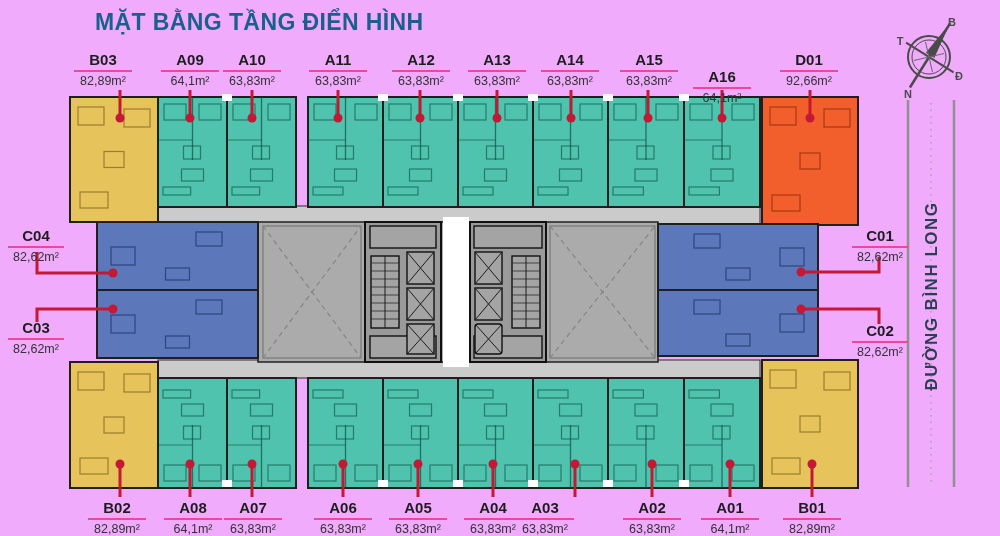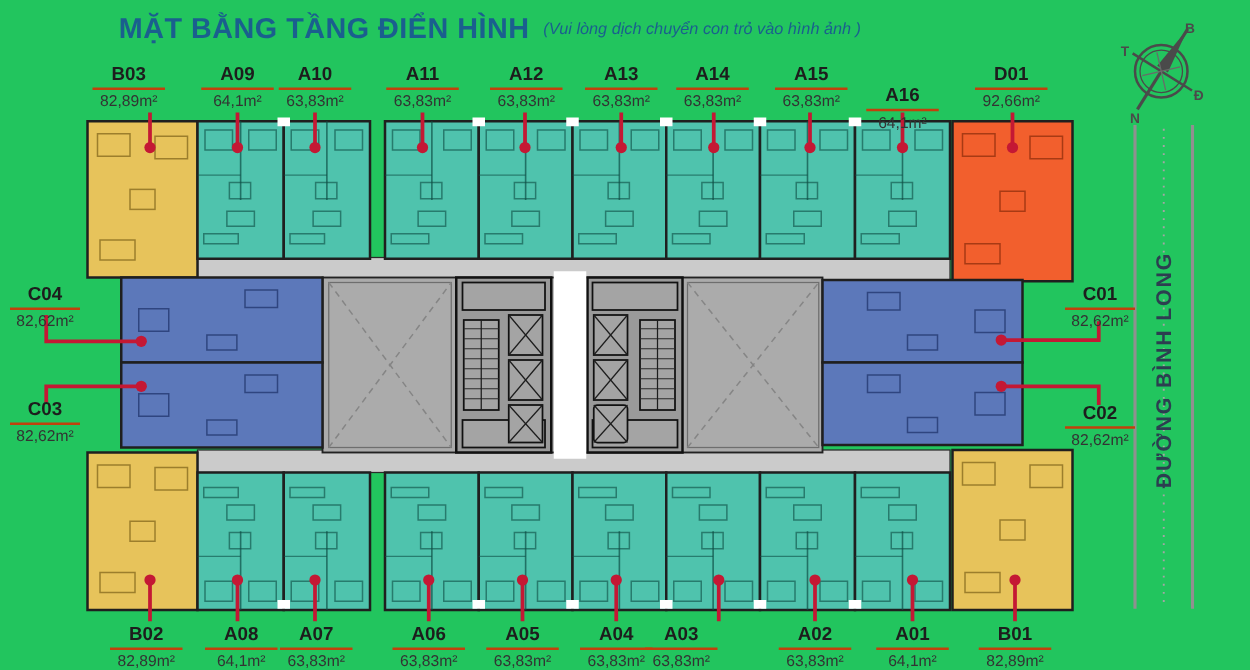--- a/index.html
+++ b/index.html
@@ -1,26 +1,26 @@
 <!DOCTYPE html>
 <html><head>
 <meta charset="utf-8">
 <style>
   html,body{margin:0;padding:0;background:#fff;}
-  .stage{position:relative;width:1000px;height:536px;background:#22c55e;
+  .stage{position:relative;width:1000px;height:536px;background:#f0abfc;
          font-family:"Liberation Sans",sans-serif;overflow:hidden;}
   .title-row{position:absolute;left:95px;top:9px;display:flex;align-items:center;
              gap:9px;color:#1a5f8e;white-space:nowrap;}
   .title-main{font-size:23px;font-weight:700;letter-spacing:.4px;}
   .title-sub{font-size:23px;font-weight:400;}
   .title-note{font-size:13px;font-style:italic;font-weight:400;margin-left:2px;}
   svg.plan{position:absolute;left:0;top:0;}
   .unit-label{position:absolute;text-align:center;color:#222;line-height:1.12;}
   .unit-label .nm{display:block;font-weight:700;font-size:15px;color:#1d1d1d;
-                  border-bottom:2px solid #c2410c;padding-bottom:1px;}
+                  border-bottom:2px solid #ec4899;padding-bottom:1px;}
   .unit-label .ar{display:block;font-size:12.5px;color:#333;padding-top:2px;}
   .corr{fill:#cbcbcb;stroke:#2a2a2a;stroke-width:1;}
   .zone{fill:#ababab;stroke:#222;stroke-width:1.5;}
   .voidx{stroke:#858585;stroke-width:1.2;stroke-dasharray:5 4;fill:none;}
   .voidb{fill:none;stroke:#6e6e6e;stroke-width:1;}
   .core{fill:#9a9a9a;stroke:#111;stroke-width:2;}
   .corein{fill:#a4a4a4;stroke:#111;stroke-width:1.4;}
   .hatch{stroke:#2b2b2b;stroke-width:.8;}
   .xline{stroke:#1d1d1d;stroke-width:1;}
   .road{stroke:#909090;stroke-width:2.5;}
@@ -33,21 +33,20 @@
   .pindot{fill:#c41834;stroke:none;}
   g.unit{cursor:pointer;}
 </style>
 </head>
 <body>
 
 <div class="stage">
 
   <div class="title-row">
     <span class="title-main">MẶT BẰNG TẦNG ĐIỂN HÌNH</span>
-    <span class="title-note">(Vui lòng dịch chuyển con trỏ vào hình ảnh )</span>
   </div>
 
   <svg class="plan" id="plan" width="1000" height="536" viewBox="0 0 1000 536">
 
     <g>
       <rect class="corr" x="158" y="206" width="602" height="18"></rect>
     </g>
     <g>
       <rect class="corr" x="158" y="360" width="602" height="18"></rect>
     </g>

